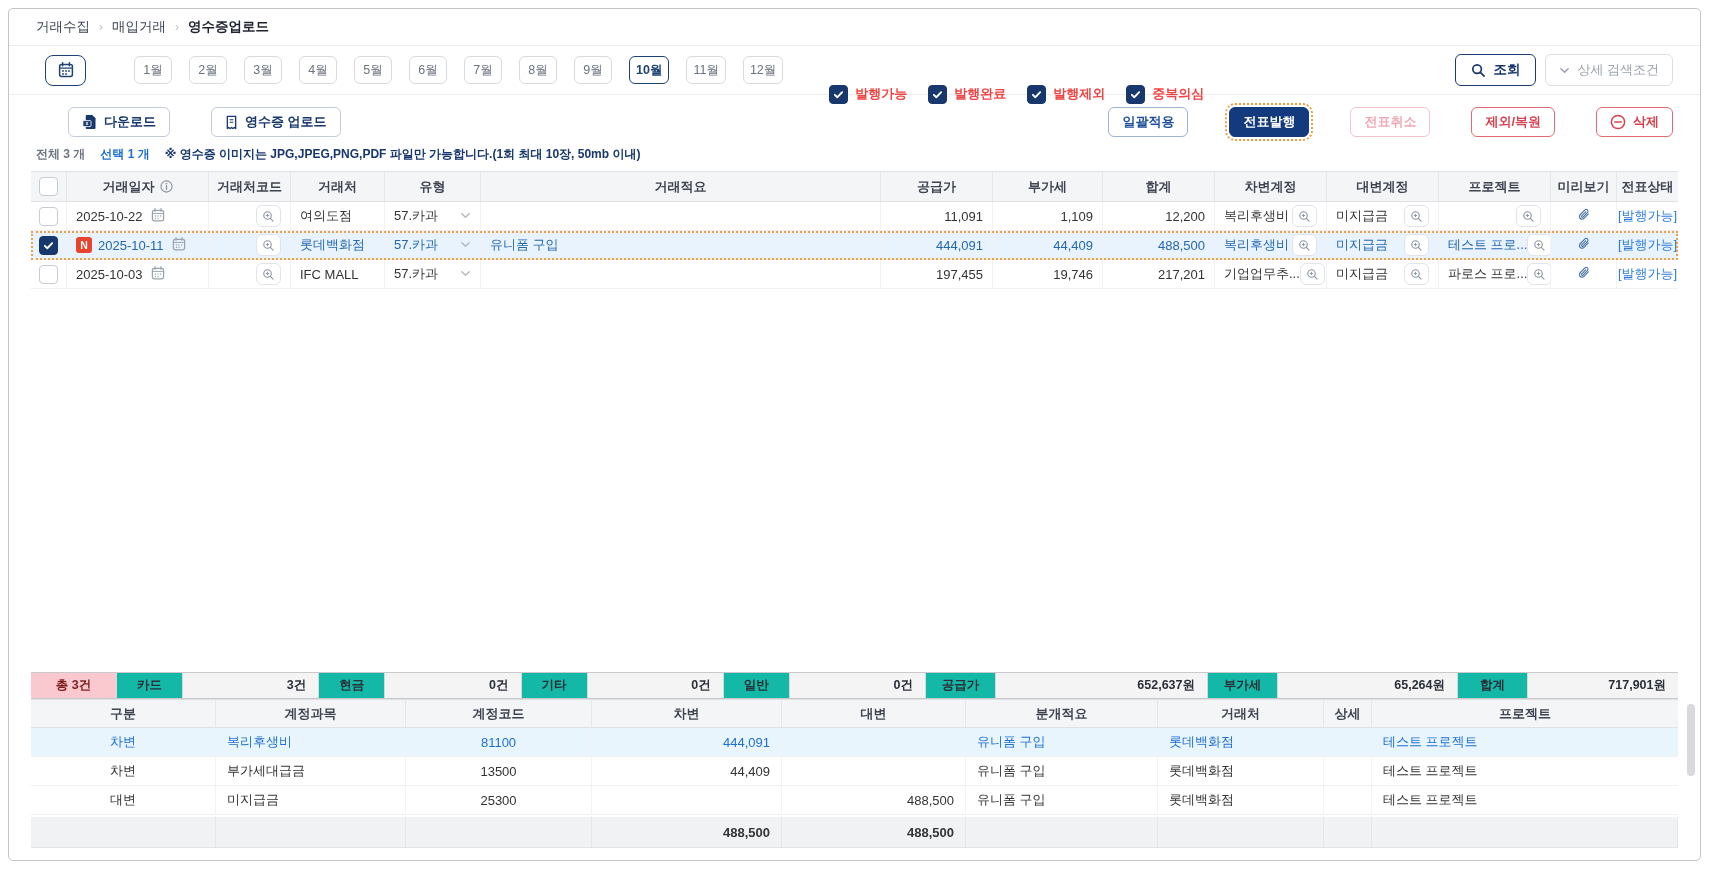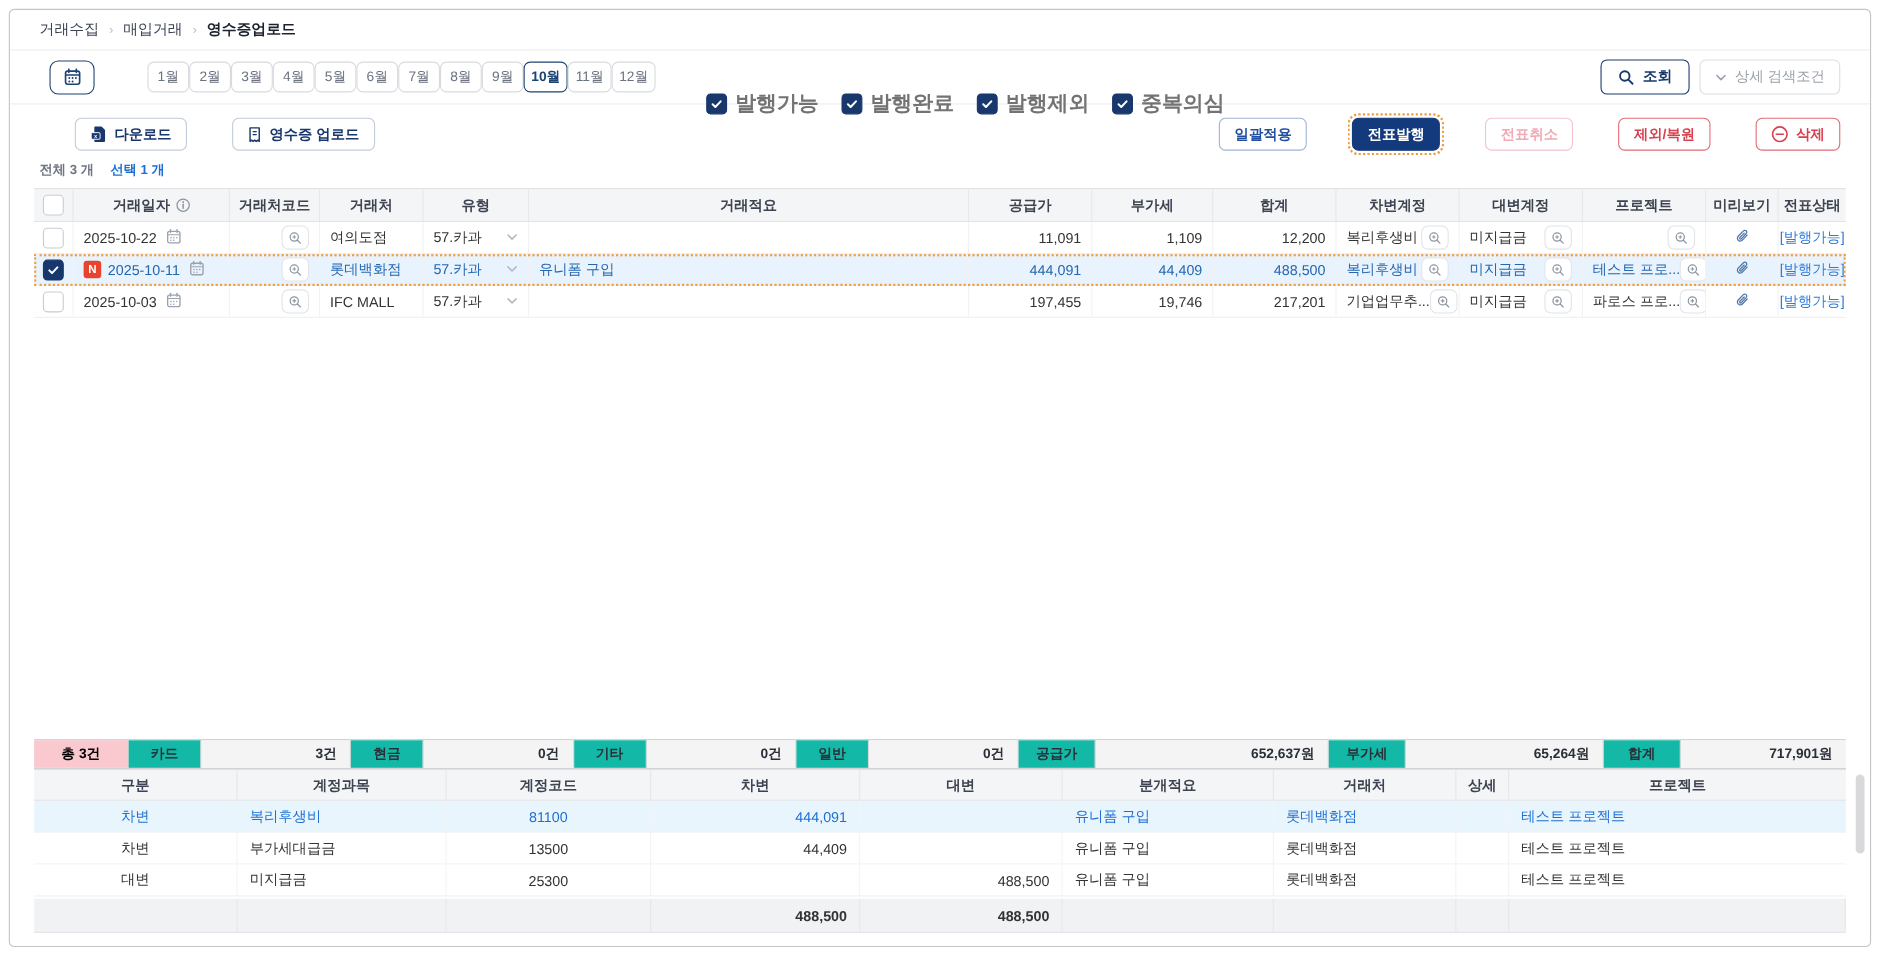--- a/index.html
+++ b/index.html
@@ -16,26 +16,26 @@
   .crumb.current{font-weight:700;color:#1d2230;}
   .crumb-sep{color:#b9bec7;font-size:12px;}
 
   
   .filter-bar{display:flex;align-items:center;height:48px;padding:0 27px;
               border-bottom:1px solid #ededee;flex:0 0 auto;}
   .date-input{width:196px;height:28px;border:1px solid #c8d1dd;border-radius:6px;text-align:center;
               font-size:13.5px;color:#2b3442;font-family:inherit;outline:none;}
   .cal-btn{width:41px;height:31px;margin-left:9px;border:1.6px solid #1c4373;border-radius:8px;
            background:#fff;color:#1c4373;display:flex;align-items:center;justify-content:center;cursor:pointer;}
-  .months{display:flex;gap:0;margin-left:48px;}
+  .months{display:flex;gap:17px;margin-left:48px;}
   .month-btn{min-width:38px;height:28px;border:1px solid #d8dade;border-radius:6px;background:#fff;
              color:#6b7280;font-size:12.5px;font-family:inherit;padding:0 6px;cursor:pointer;}
   .month-btn.active{border:1.6px solid #1c4373;color:#1c4373;font-weight:700;}
   .checks{display:flex;gap:21px;margin-left:46px;}
-  .check{display:flex;align-items:center;gap:7px;font-weight:700;color:#737373;font-size:19px;cursor:pointer;margin-top:48px;}
+  .check{display:flex;align-items:center;gap:7px;font-weight:700;color:#ef4444;font-size:13px;cursor:pointer;margin-top:48px;}
   .cb{width:17px;height:17px;border-radius:4px;border:1px solid #c7ccd4;background:#fff;
       display:inline-flex;align-items:center;justify-content:center;flex:0 0 auto;}
   .cb.on{background:#17376d;border-color:#17376d;}
   .search-btn{height:32px;padding:0 15px;margin-left:auto;border:1px solid #1c3b6e;border-radius:6px;
               background:#fff;color:#17376d;font-weight:700;font-size:13.5px;font-family:inherit;
               display:flex;align-items:center;gap:7px;cursor:pointer;}
   .adv-btn{height:32px;padding:0 13px;margin-left:9px;border:1px solid #dcdee2;border-radius:6px;
            background:#fff;color:#9aa1ac;font-size:13px;font-family:inherit;
            display:flex;align-items:center;gap:7px;cursor:pointer;}
 
@@ -79,21 +79,21 @@
   .type-chev{color:#b4bac2;margin-left:auto;}
   .status-link{color:#2e7bd9;}
   .clip{color:#4e77a8;}
   .filler{flex:1;}
 
   
   .summary-bar{display:flex;height:25px;margin:0 22px;border-top:1px solid #c9c9cc;border-bottom:1px solid #c9c9cc;
                flex:0 0 auto;font-weight:700;font-size:12.5px;}
   .sum-cell{display:flex;align-items:center;box-sizing:border-box;border-right:1px solid #d8d8da;}
   .sum-cell:last-child{border-right:none;}
-  .sum-pink{background:#f9c9cf;color:#000000;justify-content:center;text-align:center;}
+  .sum-pink{background:#f9c9cf;color:#7f1d1d;justify-content:center;text-align:center;}
   .sum-label{background:#14b8a6;color:#2a2f38;justify-content:center;}
   .sum-value{background:#f4f4f5;justify-content:flex-end;padding-right:12px;color:#2a2f38;}
 
   
   .journal-toolbar{display:flex;justify-content:flex-end;gap:9px;padding:9px 22px 7px;flex:0 0 auto;}
   .jbtn{height:28px;padding:0 12px;border:1px solid #d8dade;border-radius:6px;background:#fff;color:#8d949e;
         font-size:12.5px;font-family:inherit;display:flex;align-items:center;gap:7px;cursor:pointer;}
 
   
   .journal{margin:0 22px 12px 22px;flex:0 0 auto;position:relative;}
@@ -252,20 +252,21 @@
             </svg>
           </span>
         <span>삭제</span>
       </button>
     </div>
   </div>
 
   <div class="info-line">
     <span class="info-total">전체 3 개</span>
     <span class="info-selected">선택 1 개</span>
+    <span class="info-note">※ 영수증 이미지는 JPG,JPEG,PNG,PDF 파일만 가능합니다.(1회 최대 10장, 50mb 이내)</span>
   </div>
 
   <div class="table-region">
     <div class="thead" id="mainHead">
         <div class="th" style="width:36px;flex:0 0 36px;">
           <span class="cb"></span>
         </div>
         <div class="th" style="width:142px;flex:0 0 142px;">
           <span>거래일자</span>
           <span class="icn ">

